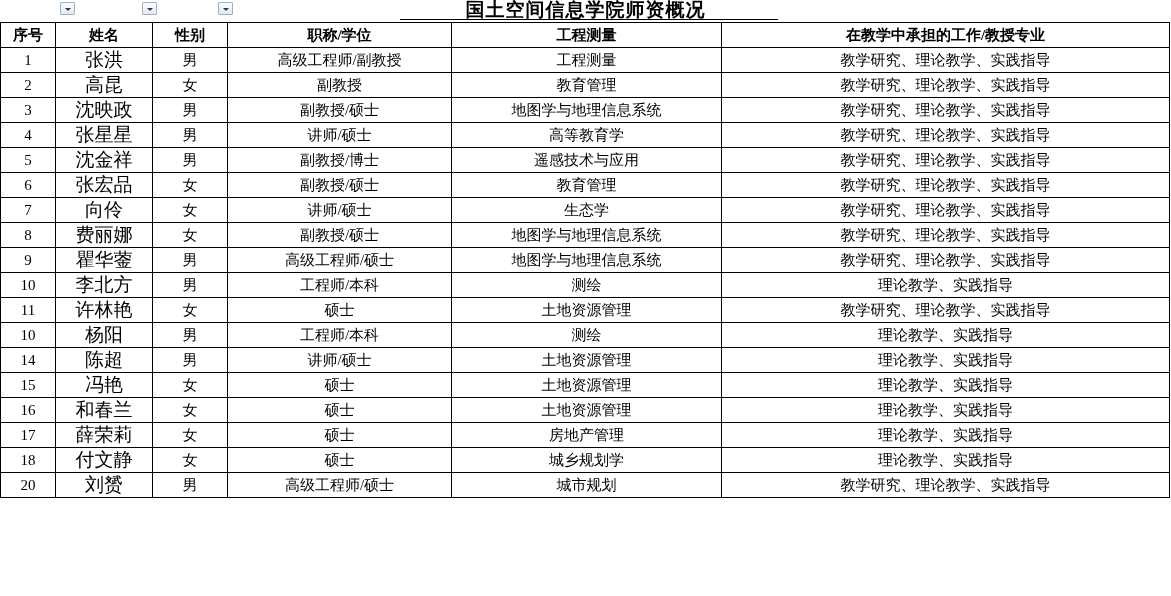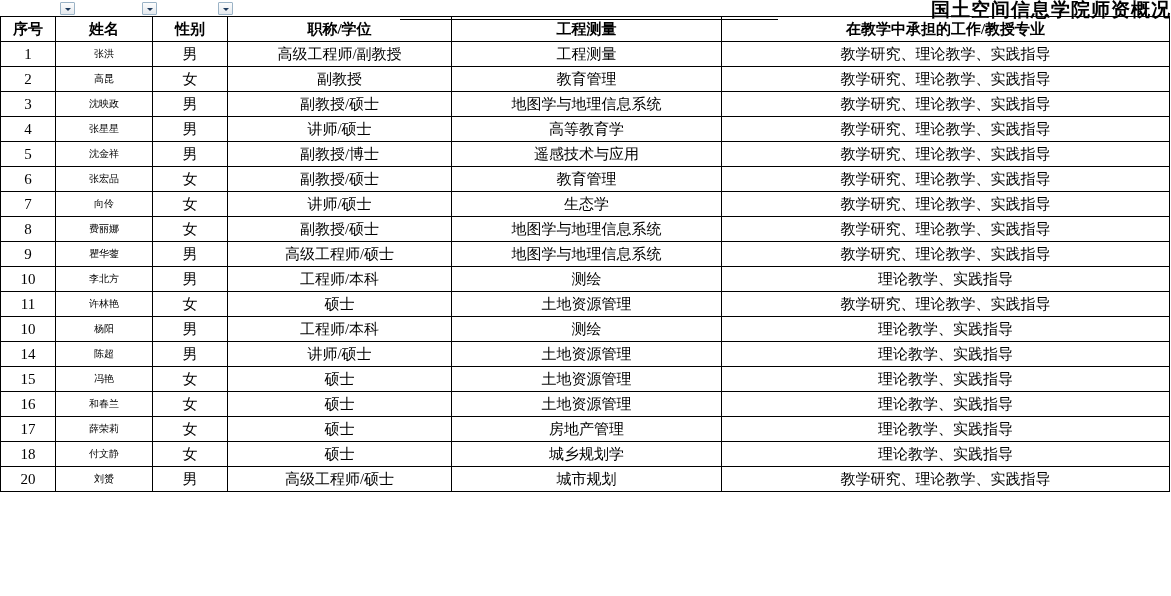--- a/index.html
+++ b/index.html
@@ -48,21 +48,21 @@
     border-right: 3px solid transparent;
     border-top: 3px solid #1f3b5c;
   }
 
   
   .title {
     position: absolute;
     top: -1px;
     left: 0;
     width: 1171px;
-    text-align: right;
+    text-align: center;
     font-size: 19px;
     font-weight: bold;
     letter-spacing: 1px;
     line-height: 22px;
     font-family: "Liberation Serif", "DejaVu Serif", serif;
     white-space: nowrap;
   }
   .title-underline {
     position: absolute;
     left: 400px;
@@ -70,39 +70,40 @@
     width: 378px;
     height: 1px;
     background: #000;
   }
 
   
   table.grid {
     border-collapse: collapse;
     table-layout: fixed;
     width: 1152px;
+    margin-top: 6px;
   }
   table.grid td, table.grid th {
     border: 1px solid #000000;
     padding: 0;
     height: 24px;
     text-align: center;
     vertical-align: middle;
     font-size: 15px;
     line-height: 22px;
     white-space: nowrap;
     overflow: hidden;
   }
   thead th {
     font-weight: bold;
     font-size: 16px;
     height: 28px;
   }
   tbody td.idx { font-size: 15px; }
-  tbody td.name { font-size: 10px; }
+  tbody td.name { font-size: 19px; }
 
   
   col.c0 { width: 55px; }
   col.c1 { width: 97px; }
   col.c2 { width: 75px; }
   col.c3 { width: 224px; }
   col.c4 { width: 270px; }
   col.c5 { width: 448px; }
 </style>
 </head>

